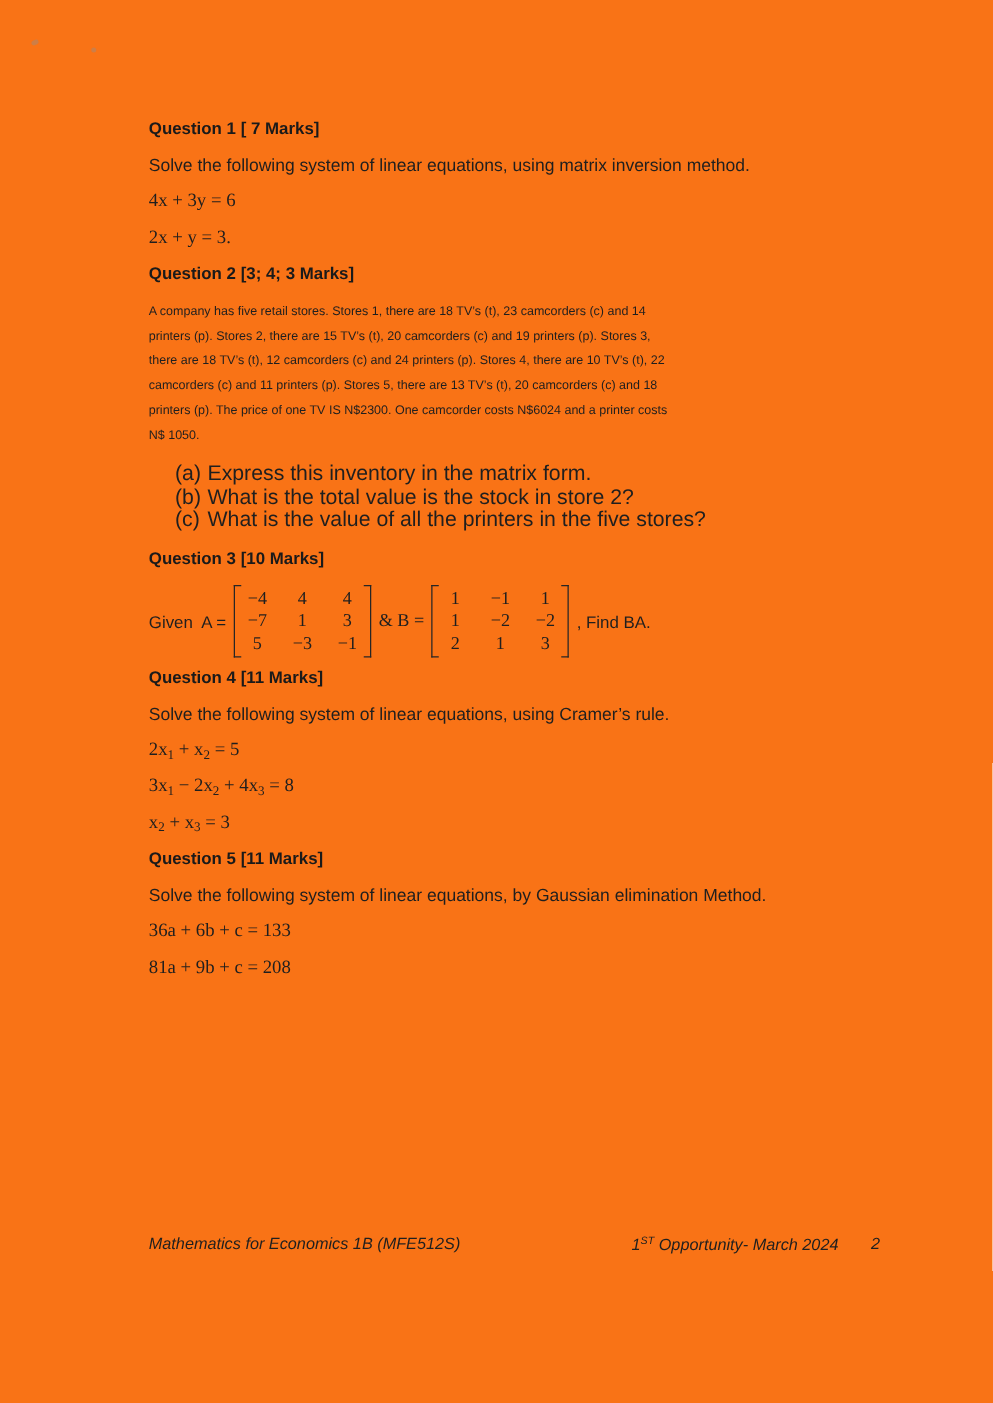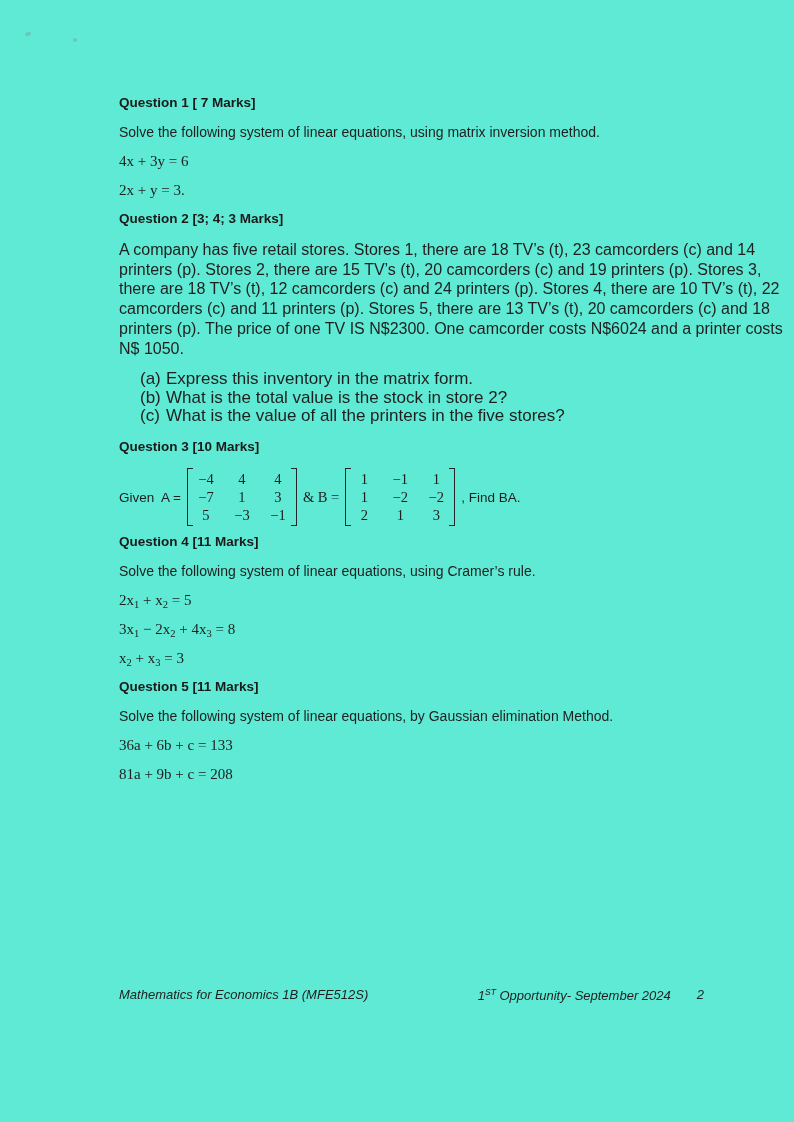--- a/index.html
+++ b/index.html
@@ -1,20 +1,20 @@
 <!DOCTYPE html>
 <html><head>
 <meta charset="utf-8">
 <style>
   html, body { margin: 0; padding: 0; background: #ffffff; }
   .page {
     position: relative;
     width: 794px;
     height: 1122px;
-    background: #5eead4;
+    background: #f97316;
     font-family: "Liberation Sans", sans-serif;
     color: #1f1f1f;
     overflow: hidden;
   }
   .speck {
     position: absolute;
     background: #8f8f8f;
     border-radius: 50%;
     opacity: 0.4;
   }
@@ -45,21 +45,21 @@
     margin: 0 0 12px 0;
     white-space: nowrap;
   }
   .eq sub {
     font-size: 10.5px;
     line-height: 0;
     vertical-align: -3px;
   }
   .para { margin: 0 0 12px 0; }
   .pline {
-    font-size: 16px;
+    font-size: 10px;
     line-height: 19.7px;
     white-space: nowrap;
   }
   .qlist { margin: 0 0 14px 0; }
   .litem {
     font-size: 17px;
     line-height: 18.4px;
     padding-left: 21px;
     white-space: nowrap;
   }
@@ -186,17 +186,17 @@
 
     <h3 class="qh">Question 5 [11 Marks]</h3>
     <p class="body-text">Solve the following system of linear equations, by Gaussian elimination Method.</p>
     <div class="eq">36a + 6b + c = 133</div>
     <div class="eq">81a + 9b + c = 208</div>
 
   </div>
 
   <div class="footer">
     <span>Mathematics for Economics 1B (MFE512S)</span>
-    <span class="f-session"><span>1</span><sup>ST</sup><span> Opportunity- September 2024</span></span>
+    <span class="f-session"><span>1</span><sup>ST</sup><span> Opportunity- March 2024</span></span>
     <span class="f-page">2</span>
   </div>
 
 </div>
 
 </body></html>

